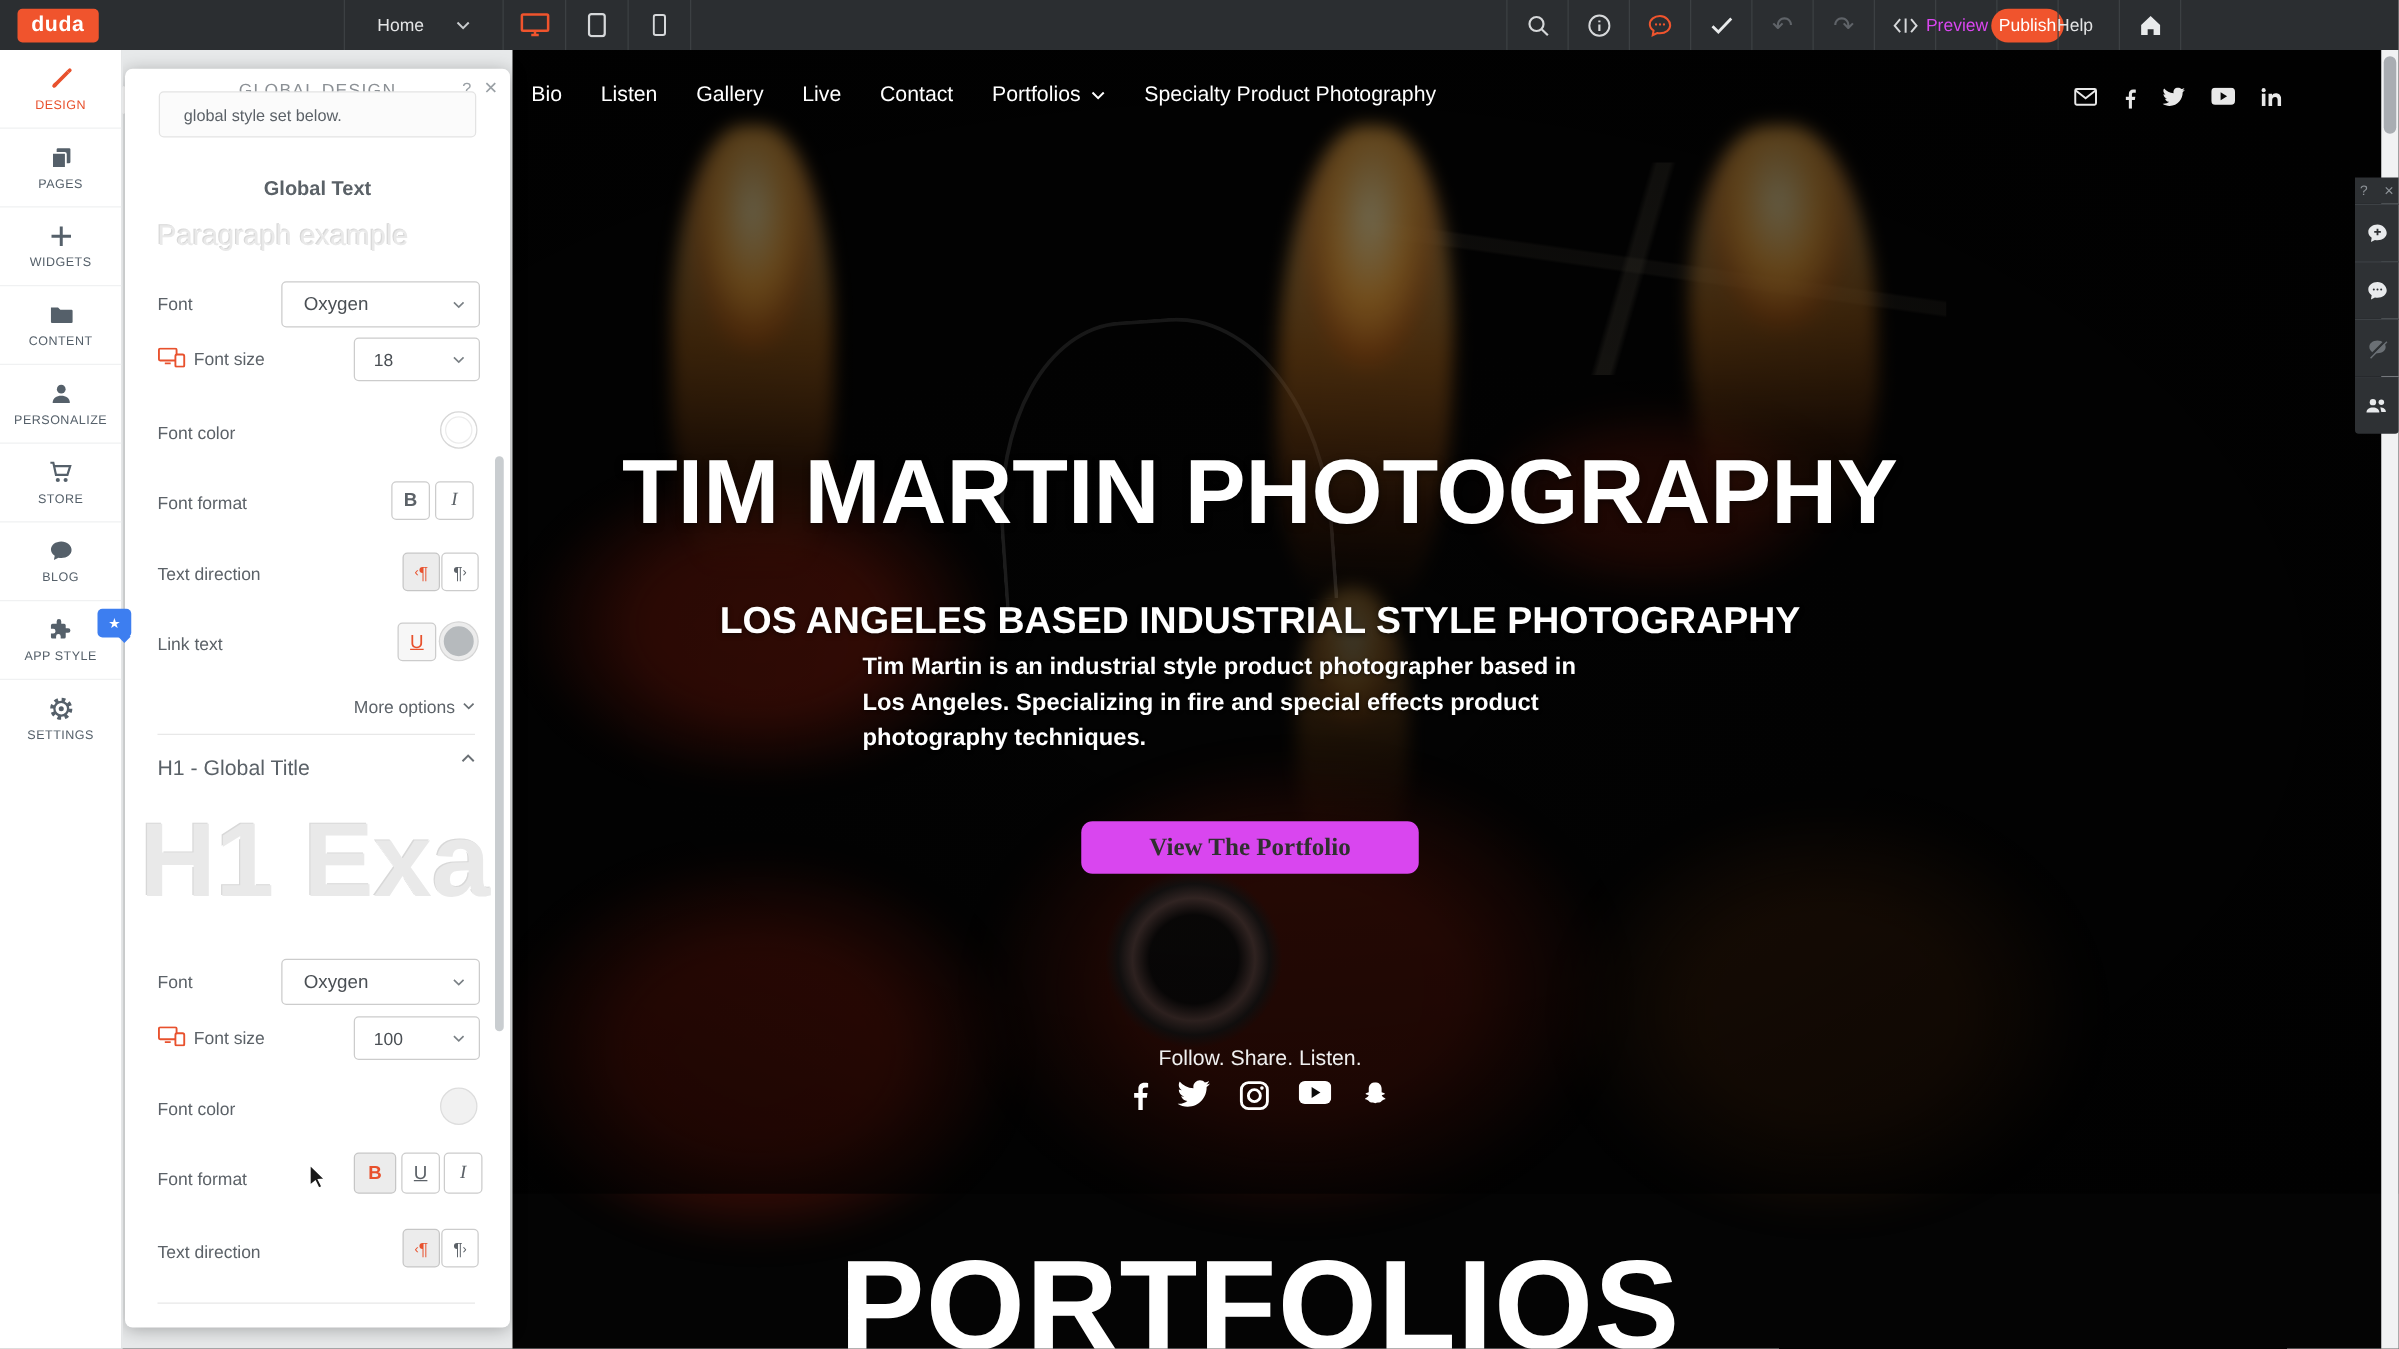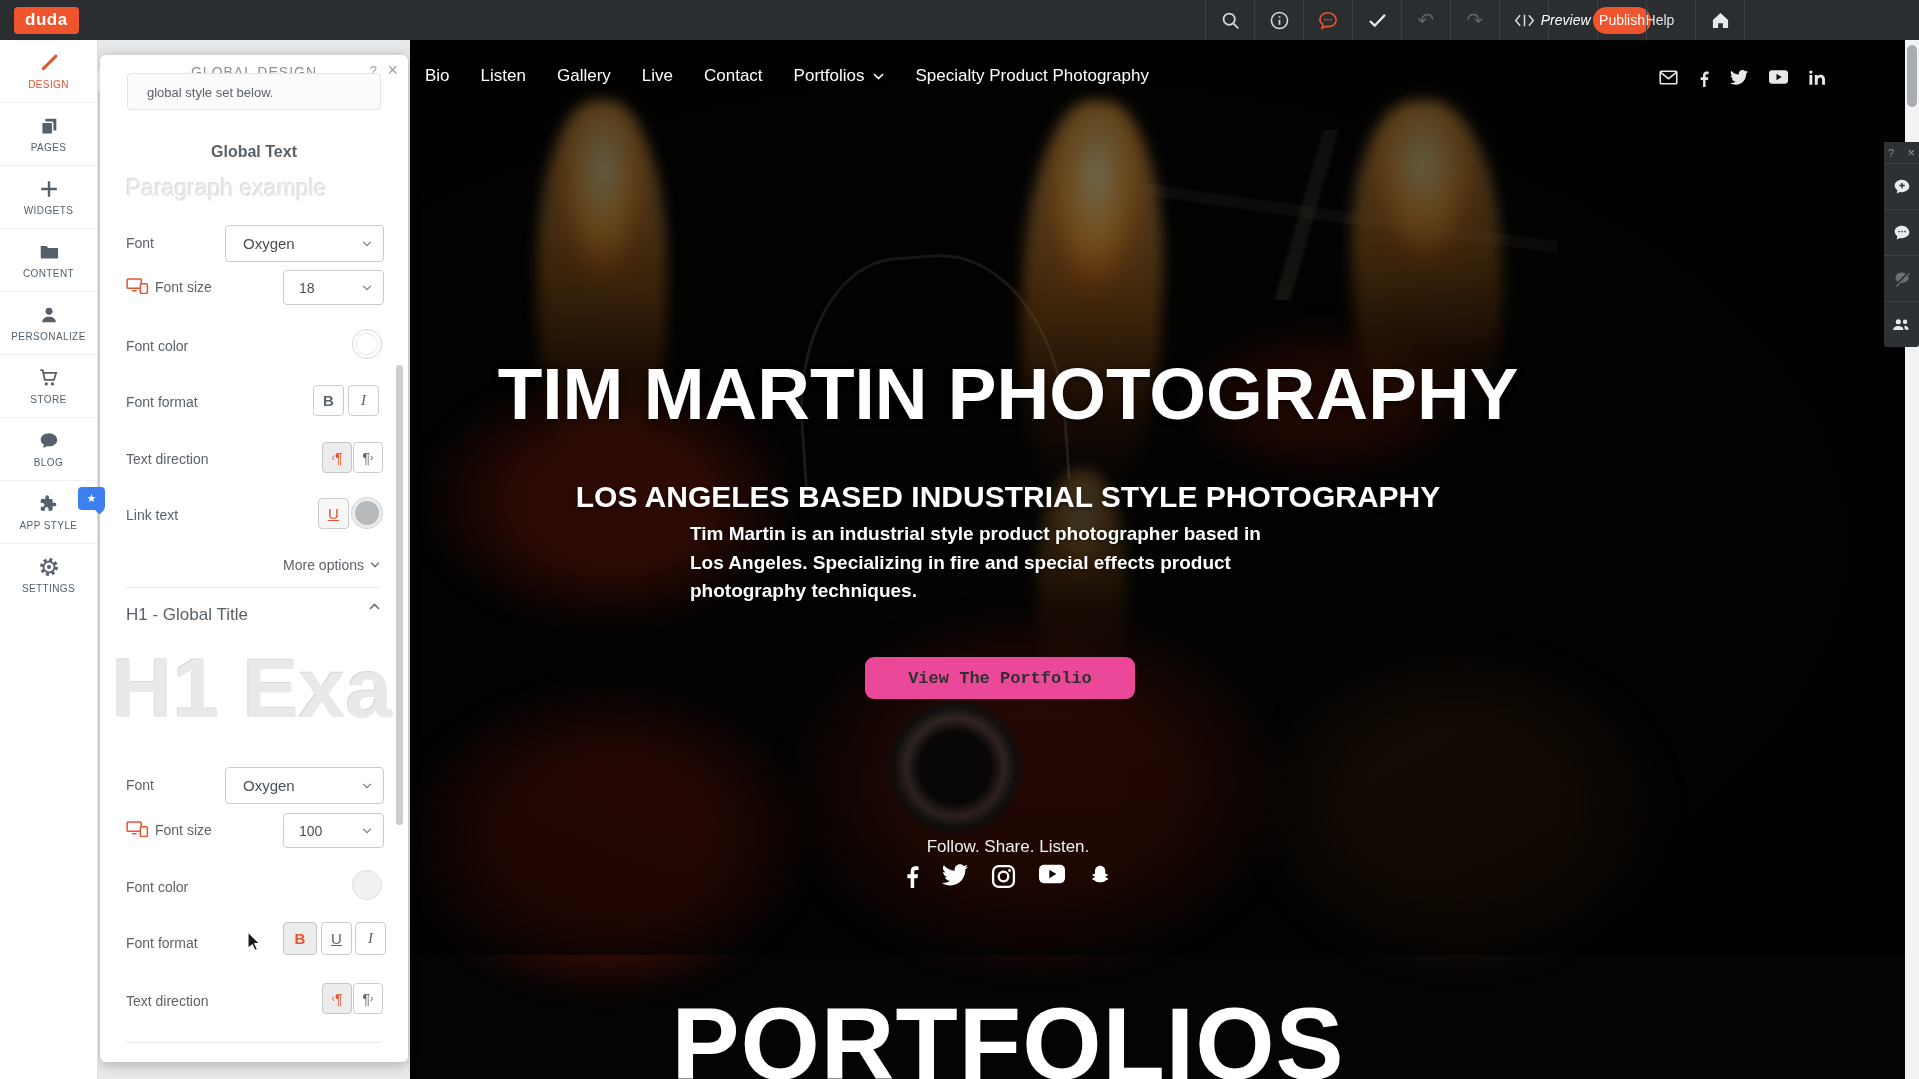--- a/index.html
+++ b/index.html
@@ -12,21 +12,21 @@
   .logo{position:absolute;left:14px;top:7px;background:#f0542d;color:#fff;font-weight:bold;
         font-size:17px;padding:3px 11px 4px;border-radius:4px;letter-spacing:.5px;}
   .tb-left{position:absolute;left:275px;top:0;height:40px;display:flex;}
   .tb-right{position:absolute;left:1205px;top:0;height:40px;display:flex;}
   .tcell{height:40px;display:flex;align-items:center;justify-content:center;
          border-left:1px solid #3c4043;color:#ccced0;}
   .tcell:last-child{border-right:1px solid #3c4043;}
   .tb-right .tcell{width:48px;}
   .tb-home{width:126px;font-size:14px;color:#e3e4e5;gap:26px;cursor:pointer;}
   .dev{width:49px;cursor:pointer;}
-  .tb-preview{width:88px;font-size:14px;color:#ffffff;gap:7px;cursor:pointer;font-style:italic;}
+  .tb-preview{width:88px;font-size:14px;color:#d946ef;gap:7px;cursor:pointer;}
   .tb-publish{width:135px;border-left:1px solid #3c4043;}
   .publish-btn{background:#f0542d;color:#fff;font-size:14px;border:none;border-radius:14px;
                width:106px;height:27px;cursor:pointer;font-family:inherit;}
   .tb-help{width:103px;font-size:14px;color:#e3e4e5;gap:22px;cursor:pointer;}
   .tb-homeicon{width:50px;cursor:pointer;}
 
   
   .sidebar{position:absolute;left:0;top:40px;width:97px;height:1039px;background:#fff;
            border-right:1px solid #dcdee0;z-index:20;}
   .sb-item{height:62px;border-bottom:1px solid #f0f1f2;display:flex;flex-direction:column;
@@ -64,23 +64,23 @@
   .site-social-top{position:absolute;right:94px;top:30px;display:flex;gap:21px;color:#e8e8e8;}
   .site-social-top .sicon{cursor:pointer;}
 
   .hero-title{position:absolute;left:0;top:312px;width:1822px;text-align:center;color:#fff;
       font-size:73px;font-weight:bold;letter-spacing:0;white-space:nowrap;
       text-shadow:0 2px 6px rgba(0,0,0,.5);}
   .hero-sub{position:absolute;left:0;top:440px;width:1822px;text-align:center;color:#fff;
       font-size:30px;font-weight:bold;text-shadow:0 2px 4px rgba(0,0,0,.5);}
   .hero-desc{position:absolute;left:593px;top:480px;width:600px;color:#fff;font-size:19px;
       font-weight:bold;line-height:1.5;text-shadow:0 1px 3px rgba(0,0,0,.6);}
-  .hero-cta{position:absolute;left:768px;top:617px;width:270px;height:42px;background:#ec4899;
-      border:none;border-radius:9px;font-size:17px;font-weight:bold;color:#303030;
-      cursor:pointer;font-family:Liberation Mono, monospace;}
+  .hero-cta{position:absolute;left:768px;top:617px;width:270px;height:42px;background:#d946ef;
+      border:none;border-radius:9px;font-size:20px;font-weight:bold;color:#303030;
+      cursor:pointer;font-family:Liberation Serif, serif;}
   .follow-line{position:absolute;left:0;top:797px;width:1822px;text-align:center;color:#f0f0f0;
       font-size:17px;}
   .hero-social{position:absolute;left:0;top:824px;width:1822px;display:flex;
       justify-content:center;gap:23px;color:#fff;}
   .hero-social .sicon{cursor:pointer;}
   .portfolios{position:absolute;left:0;top:946px;width:1822px;text-align:center;color:#fff;
       font-size:102px;font-weight:bold;letter-spacing:1px;}
 
   
   .panel-col{position:absolute;left:97px;top:40px;width:313px;height:1039px;background:#e7e9ea;z-index:10;}
@@ -243,20 +243,44 @@
         </svg>
     </span>
   </div>
 
   <div class="portfolios">PORTFOLIOS</div>
 </div>
 
 <div class="topbar">
   <div class="logo">duda</div>
 
+  <div class="tb-left">
+    <div class="tcell tb-home">
+      <span>Home</span>
+      <svg width="11" height="7" viewBox="0 0 11 7">
+          <path d="M1 1l4.5 4.5L10 1" fill="none" stroke="#c9ccce" stroke-width="1.6"></path>
+        </svg>
+    </div>
+    <div class="tcell dev" style="color:#f0542d;">
+      <svg width="24" height="20" viewBox="0 0 24 20">
+          <rect x="1.5" y="1.5" width="21" height="13" rx="1" fill="none" stroke="currentColor" stroke-width="2"></rect>
+          <path d="M9 18h6M12 15v3" stroke="currentColor" stroke-width="2"></path>
+        </svg>
+    </div>
+    <div class="tcell dev">
+      <svg width="15" height="20" viewBox="0 0 15 20">
+          <rect x="1.2" y="1.2" width="12.6" height="17.6" rx="2" fill="none" stroke="#d6d8da" stroke-width="1.8"></rect>
+        </svg>
+    </div>
+    <div class="tcell dev">
+      <svg width="11" height="18" viewBox="0 0 11 18">
+          <rect x="1" y="1" width="9" height="16" rx="1.6" fill="none" stroke="#d6d8da" stroke-width="1.6"></rect>
+        </svg>
+    </div>
+  </div>
 
   <div class="tb-right">
     <div class="tcell">
       <svg width="19" height="19" viewBox="0 0 22 22">
           <circle cx="9.5" cy="9.5" r="6.5" fill="none" stroke="#d6d8da" stroke-width="2"></circle>
           <path d="M14.5 14.5L20 20" stroke="#d6d8da" stroke-width="2"></path>
         </svg>
     </div>
     <div class="tcell">
       <svg width="19" height="19" viewBox="0 0 22 22">

